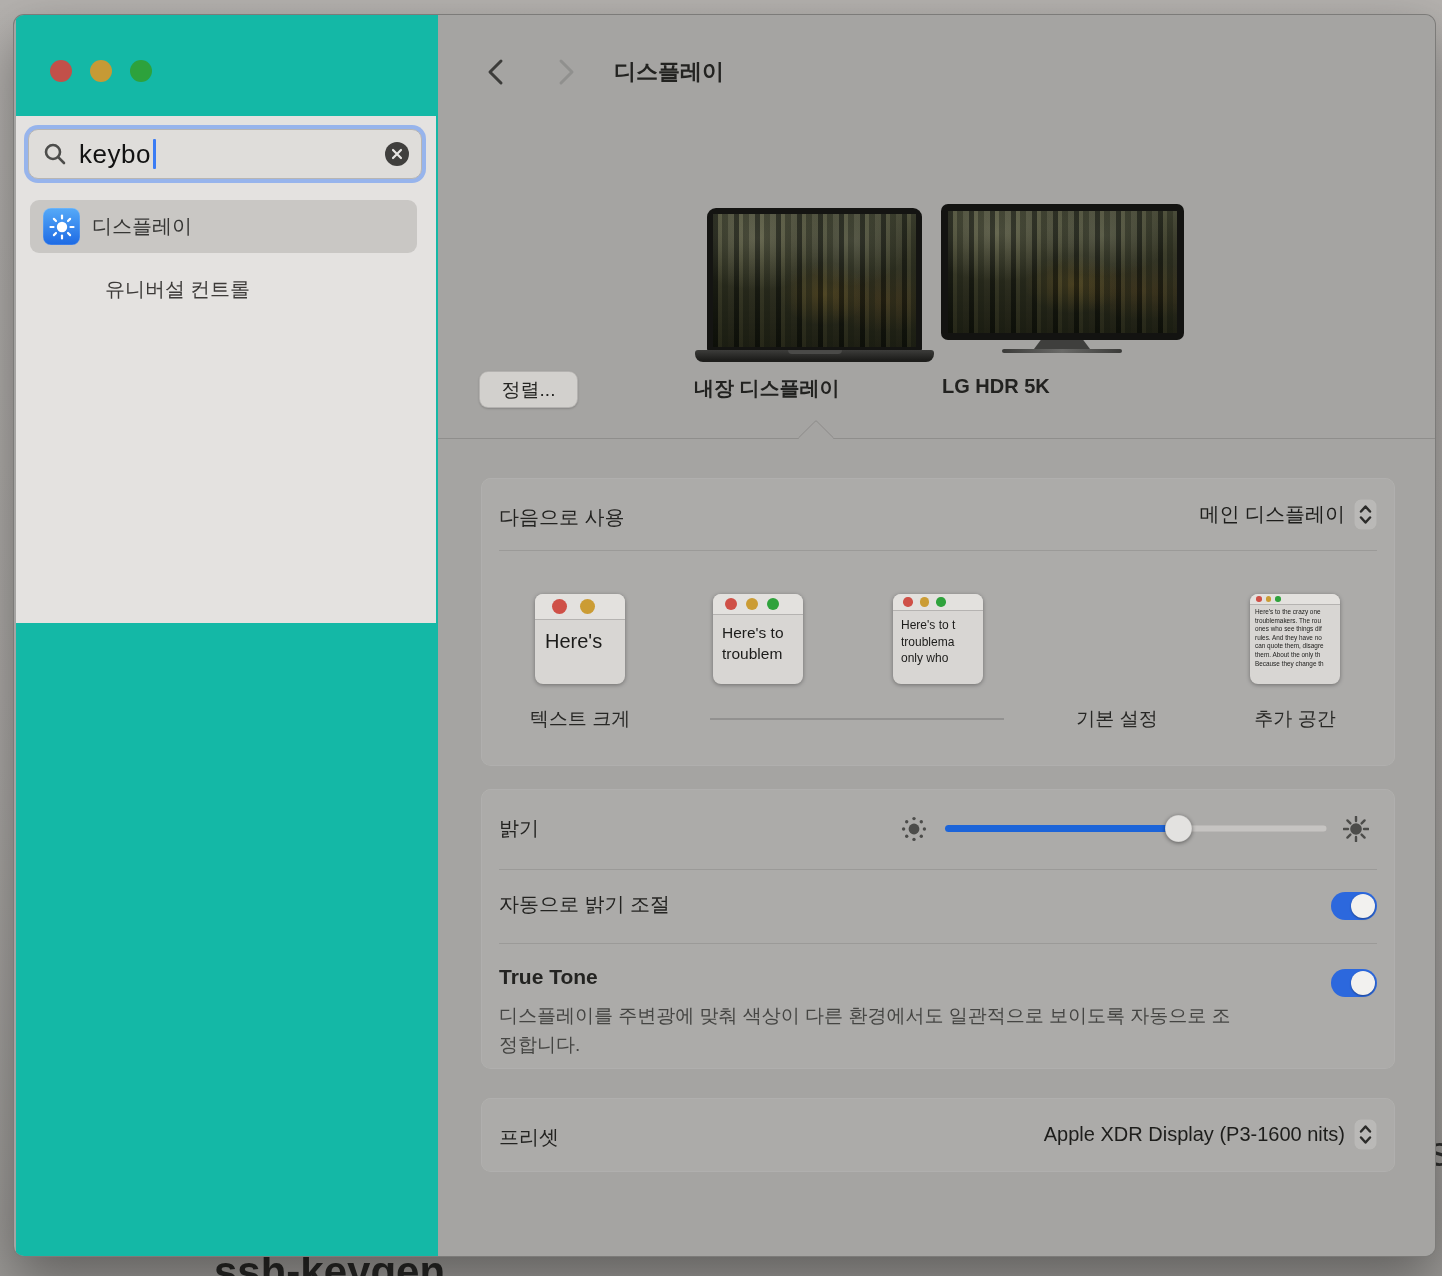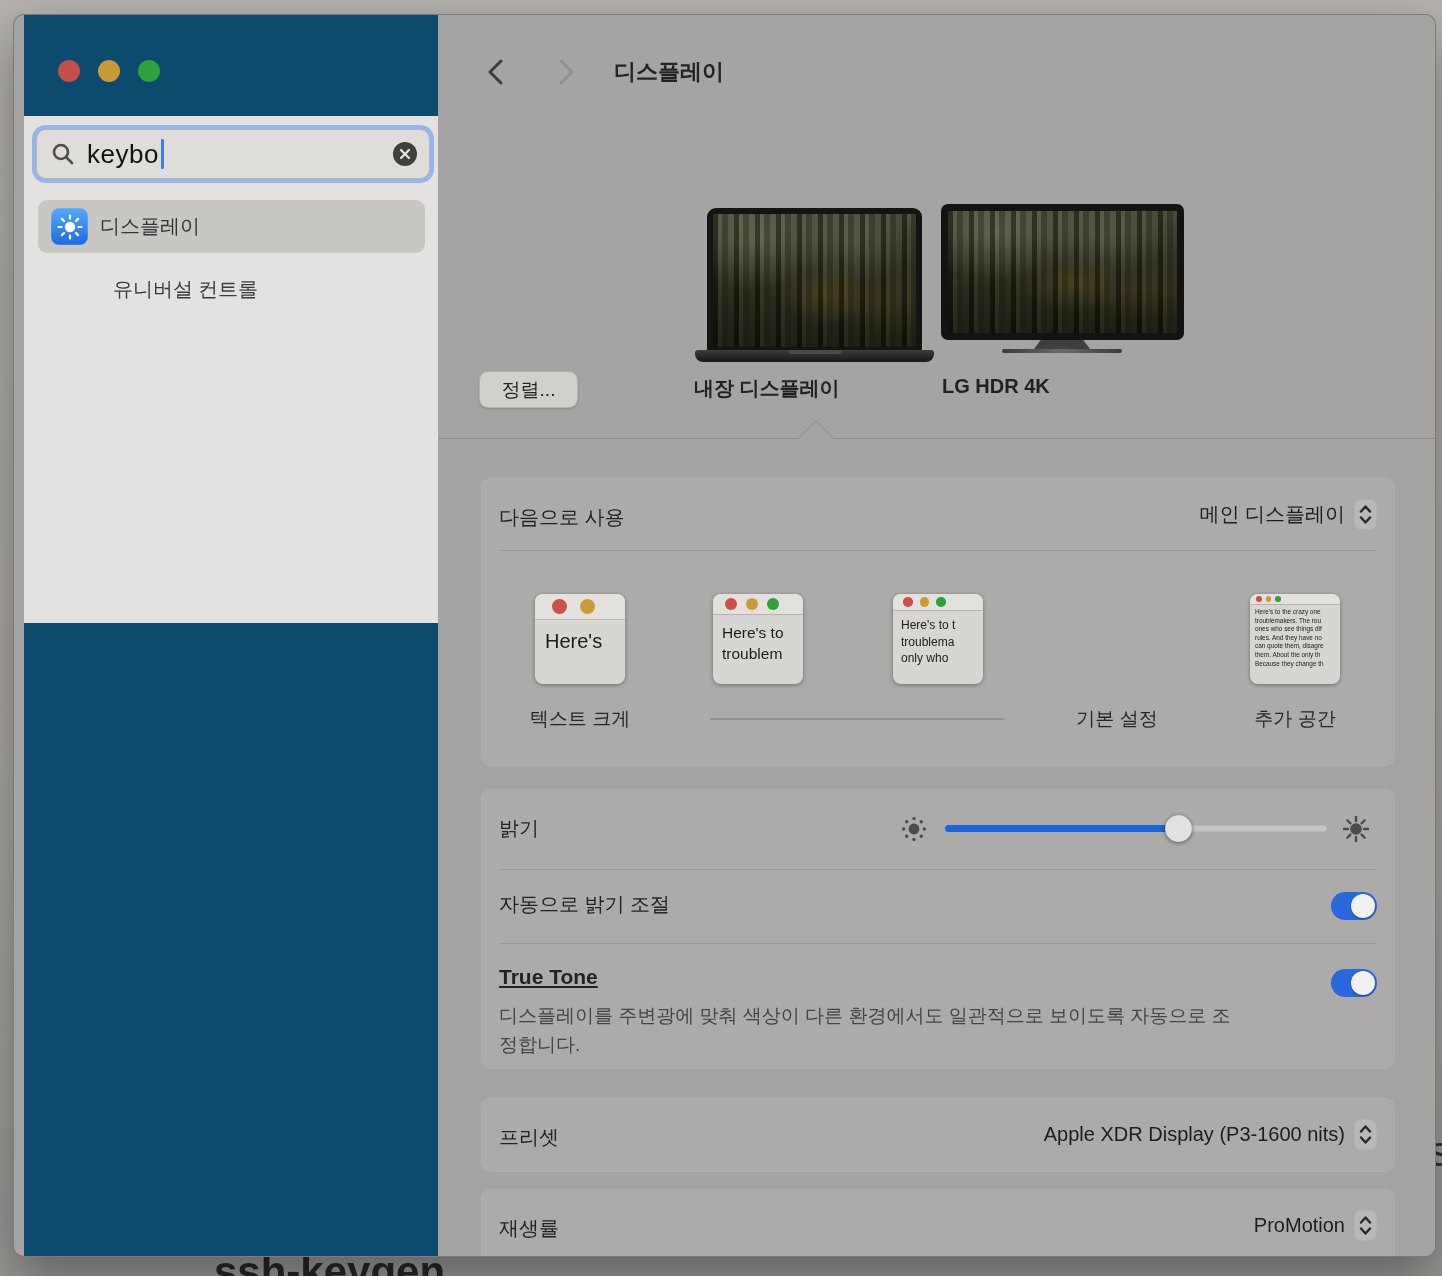--- a/index.html
+++ b/index.html
@@ -14,22 +14,22 @@
   .bg-text-bottom{ position:absolute; left:214px; top:1248px; font-size:42px; font-weight:700; color:#262624; z-index:1;}
   .bg-text-right{ position:absolute; left:1429px; top:1128px; font-size:42px; color:#2e2e2c; z-index:1;}
   
   .window{
     position:absolute; left:13px; top:14px; width:1423px; height:1243px;
     border-radius:11px; overflow:hidden; z-index:5;
     background:#a5a4a2; border:1px solid rgba(58,58,56,.38);
     box-shadow:0 22px 55px rgba(0,0,0,.38);
   }
   
-  .sidebar{ position:absolute; left:10px; top:0; width:423px; height:100%;
-    background:#0c4a6e; border-right:1px solid #858482;}
+  .sidebar{ position:absolute; left:2px; top:0; width:423px; height:100%;
+    background:#14b8a6; border-right:1px solid #858482;}
   .traffic{ position:absolute; left:34px; top:45px; display:flex; gap:18px;}
   .tl-dot{ width:22px; height:22px; border-radius:50%;}
   .tl-red{ background:#c25049;} .tl-yellow{ background:#c69a35;} .tl-green{ background:#2da23c;}
   .search-panel{ position:absolute; left:0; top:101px; width:420px; height:507px; background:#e4e2e0;}
   .search-field{
     position:absolute; left:12px; top:13px; width:394px; height:50px;
     background:#dfddda; border:1px solid #b7b5b3; border-radius:10px;
     box-shadow:0 0 0 4px #97b4ec; display:flex; align-items:center; padding:0 12px 0 14px;
   }
   .search-field .mag{ flex:0 0 auto; margin-right:12px; display:flex;}
@@ -118,21 +118,21 @@
     background:#e3e2e0; box-shadow:0 1px 4px rgba(0,0,0,.45), inset 0 0 0 .5px rgba(0,0,0,.12);
     transform:translateX(-13px);}
   .sun{ position:absolute; top:27px; width:26px; height:26px;}
   .sun-dim{ left:420px;} .sun-bright{ left:862px;}
   
   .toggle{ position:absolute; right:18px; width:46px; height:28px; border-radius:15px; background:#8e8d8b; }
   .toggle.on{ background:#2c68dd;}
   .toggle .knob{ position:absolute; top:2px; left:2px; width:24px; height:24px; border-radius:50%;
     background:#f2f1ef; box-shadow:0 1px 2px rgba(0,0,0,.35); }
   .toggle.on .knob{ left:auto; right:2px;}
-  .tt-title{ position:absolute; left:18px; top:176px; font-size:21px; font-weight:600; color:#232321;text-decoration:underline;}
+  .tt-title{ position:absolute; left:18px; top:176px; font-size:21px; font-weight:600; color:#232321;}
   .tt-desc{ position:absolute; left:18px; top:212px; width:736px; font-size:19px; line-height:29px; color:#454543;}
 </style>
 </head>
 <body>
 
 <div class="bg-text-bottom">ssh-keygen</div>
 <div class="bg-text-right">s</div>
 
 <div class="window">
 
@@ -204,21 +204,21 @@
     <div class="laptop-base">
         <div class="laptop-notch"></div>
       </div>
     <div class="monitor-screen">
         <div class="wallpaper"></div>
       </div>
     <div class="monitor-neck"></div>
     <div class="monitor-base"></div>
 
     <div class="display-label dl-1">내장 디스플레이</div>
-    <div class="display-label dl-2">LG HDR 4K</div>
+    <div class="display-label dl-2">LG HDR 5K</div>
 
     <div class="section-divider"></div>
     <div class="notch"></div>
 
     <div class="card card1">
       <div class="row-label" style="top:26px">다음으로 사용</div>
       <div class="row-value" style="top:21px">
         <span class="value-text">메인 디스플레이</span>
         <span class="stepper">
           <svg width="15" height="23" viewBox="0 0 15 23">
@@ -351,26 +351,15 @@
       <div class="row-value" style="top:21px">
         <span class="value-text">Apple XDR Display (P3-1600 nits)</span>
         <span class="stepper">
           <svg width="15" height="23" viewBox="0 0 15 23">
               <path d="M3 8.5 L7.5 3.5 L12 8.5 M3 14.5 L7.5 19.5 L12 14.5" fill="none" stroke="#2c2c2a" stroke-width="2.5" stroke-linecap="round" stroke-linejoin="round"></path>
             </svg>
         </span>
       </div>
     </div>
 
-    <div class="card card4">
-      <div class="row-label" style="top:26px">재생률</div>
-      <div class="row-value" style="top:21px">
-        <span class="value-text">ProMotion</span>
-        <span class="stepper">
-          <svg width="15" height="23" viewBox="0 0 15 23">
-              <path d="M3 8.5 L7.5 3.5 L12 8.5 M3 14.5 L7.5 19.5 L12 14.5" fill="none" stroke="#2c2c2a" stroke-width="2.5" stroke-linecap="round" stroke-linejoin="round"></path>
-            </svg>
-        </span>
-      </div>
-    </div>
 
   </div>
 </div>
 
 </body></html>

